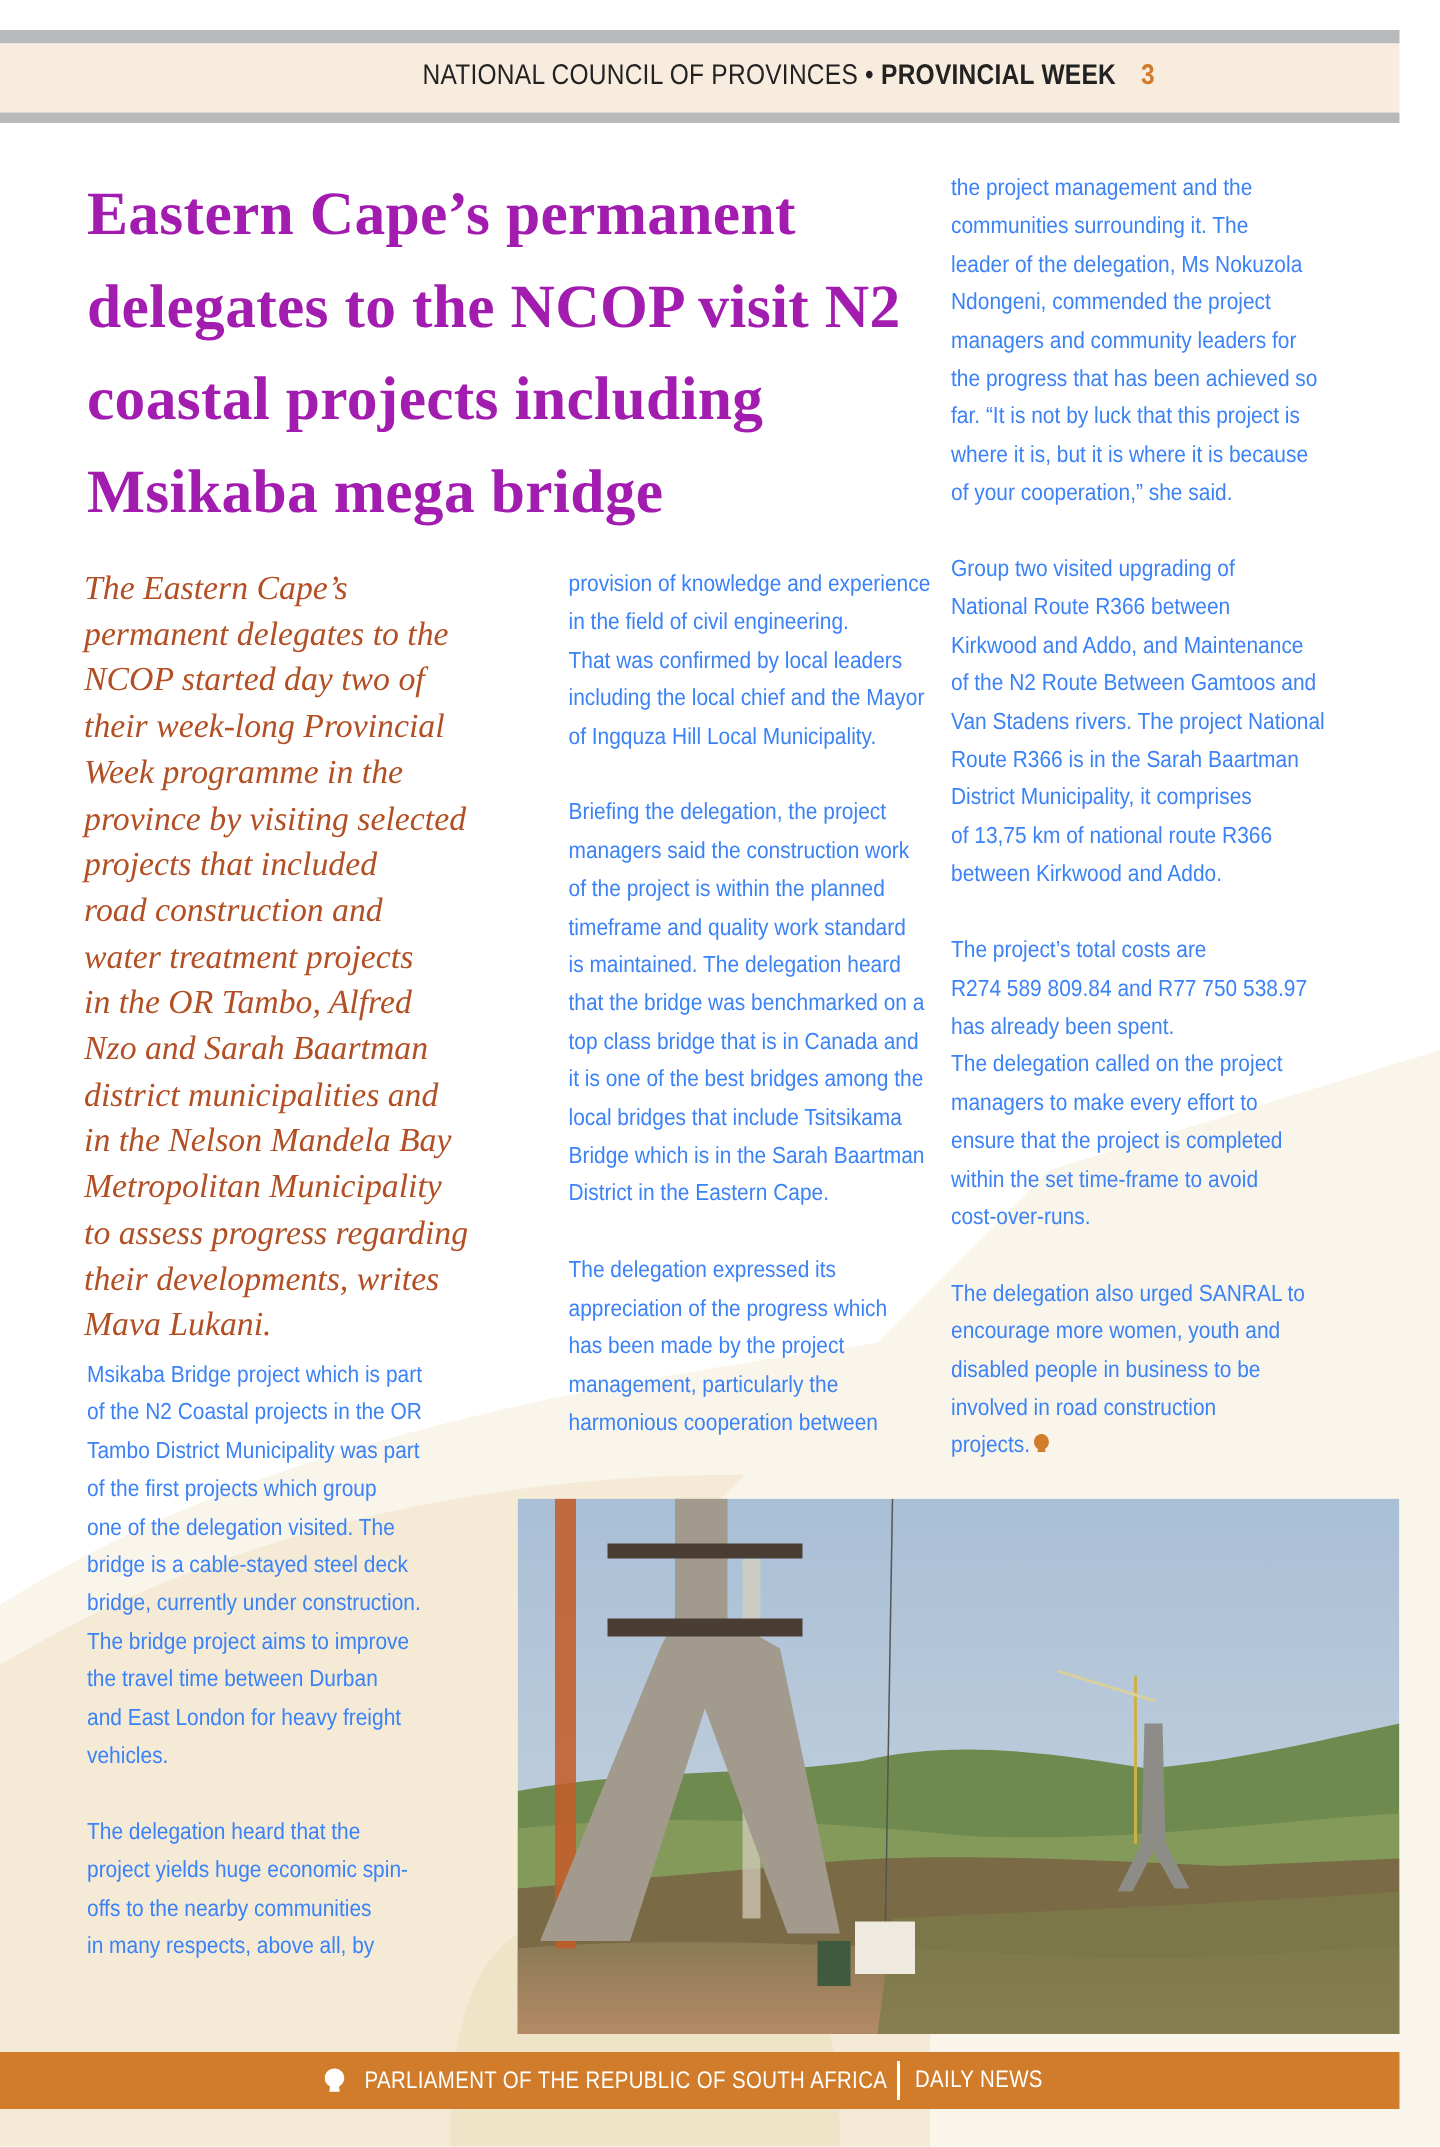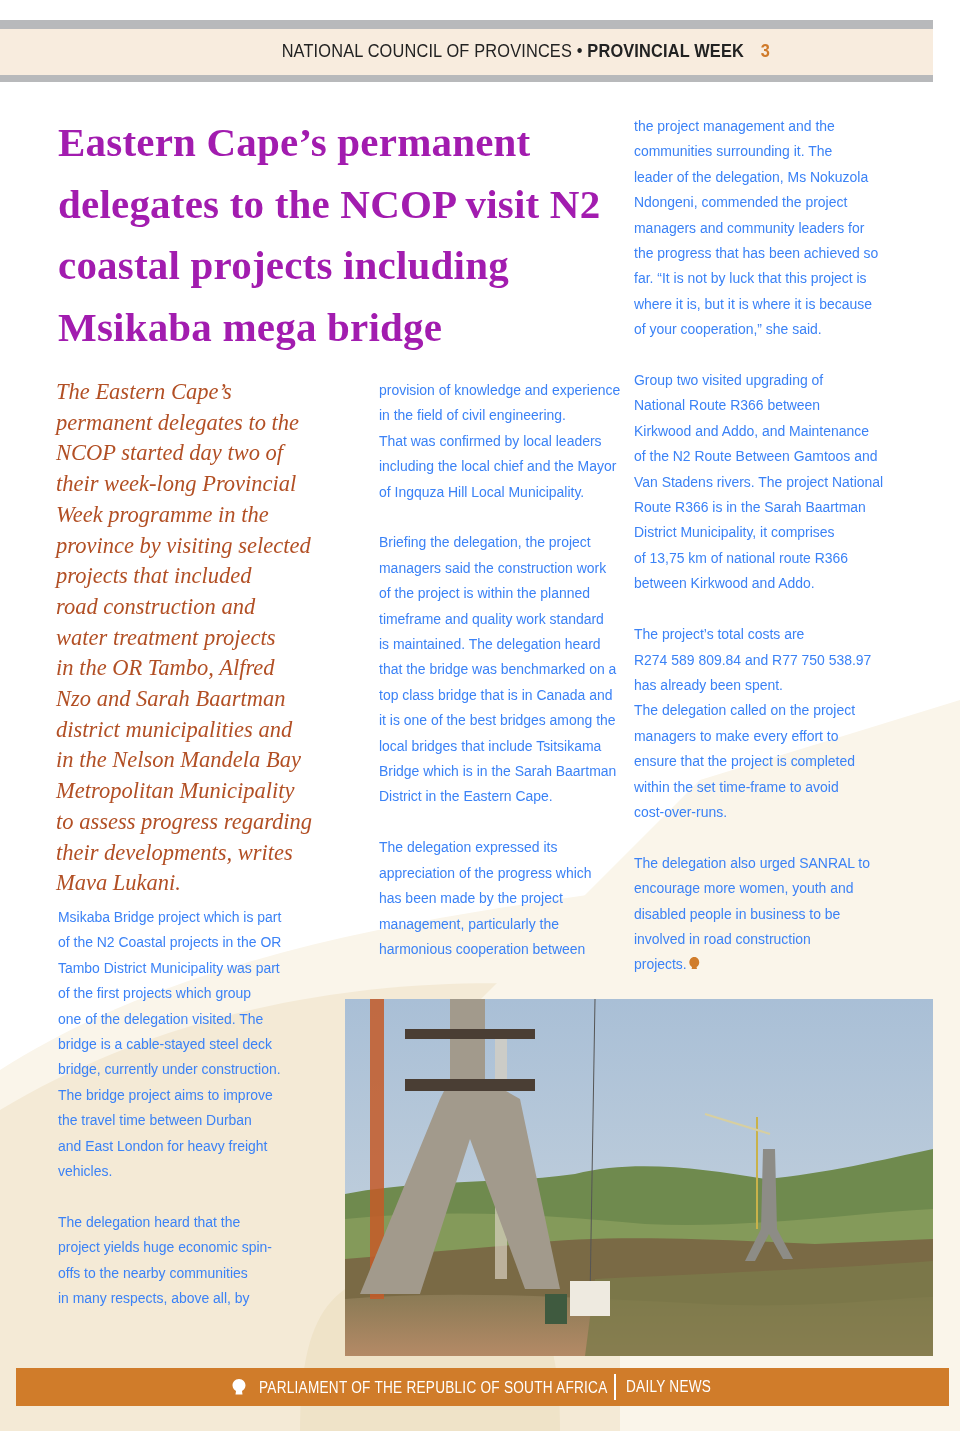--- a/index.html
+++ b/index.html
@@ -34,21 +34,21 @@
   .intro {
     position: absolute; left: 56px; top: 377px; width: 290px; z-index: 2;
     font-family: "Liberation Serif", "DejaVu Serif", serif; font-style: italic;
     font-size: 22.5px; line-height: 30.7px; color: #b24f24; margin: 0; white-space: pre-line;
   }
   .col1 { left: 58px; top: 884px; width: 270px; margin-top: 20px; }
   .col2 { left: 346px; top: 377px; width: 290px; margin-left: 33px; }
   .col3 { left: 634px; top: 113px; width: 290px; }
   .end-mark { display: inline-block; width: 14px; height: 14px; vertical-align: -1px; margin-left: 1px; }
   .photo { position: absolute; left: 345px; top: 999px; width: 588px; height: 357px; z-index: 2; overflow: hidden; }
-  .footer { position: absolute; left: 16px; top: 1368px; width: 933px; height: 38px; background: #d07c2a; z-index: 3; }
+  .footer { position: absolute; left: 0; top: 1368px; width: 933px; height: 38px; background: #d07c2a; z-index: 3; }
   .footer-inner { position: absolute; left: 215px; top: 8px; height: 22px; display: flex; align-items: center; }
   .footer-logo { width: 16px; height: 18px; margin-right: 12px; }
   .footer-text { font-family: "Liberation Sans", sans-serif; font-size: 16px; color: #fff; letter-spacing: 0.3px;
     transform: scaleX(0.85); transform-origin: left center; white-space: nowrap; display: inline-block; }
   .footer-sep { width: 2px; height: 26px; background: #fff; margin: 0 10px 0 0; }
   .footer-left { width: 355px; overflow: visible; }
 </style>
 </head>
 <body>
 

